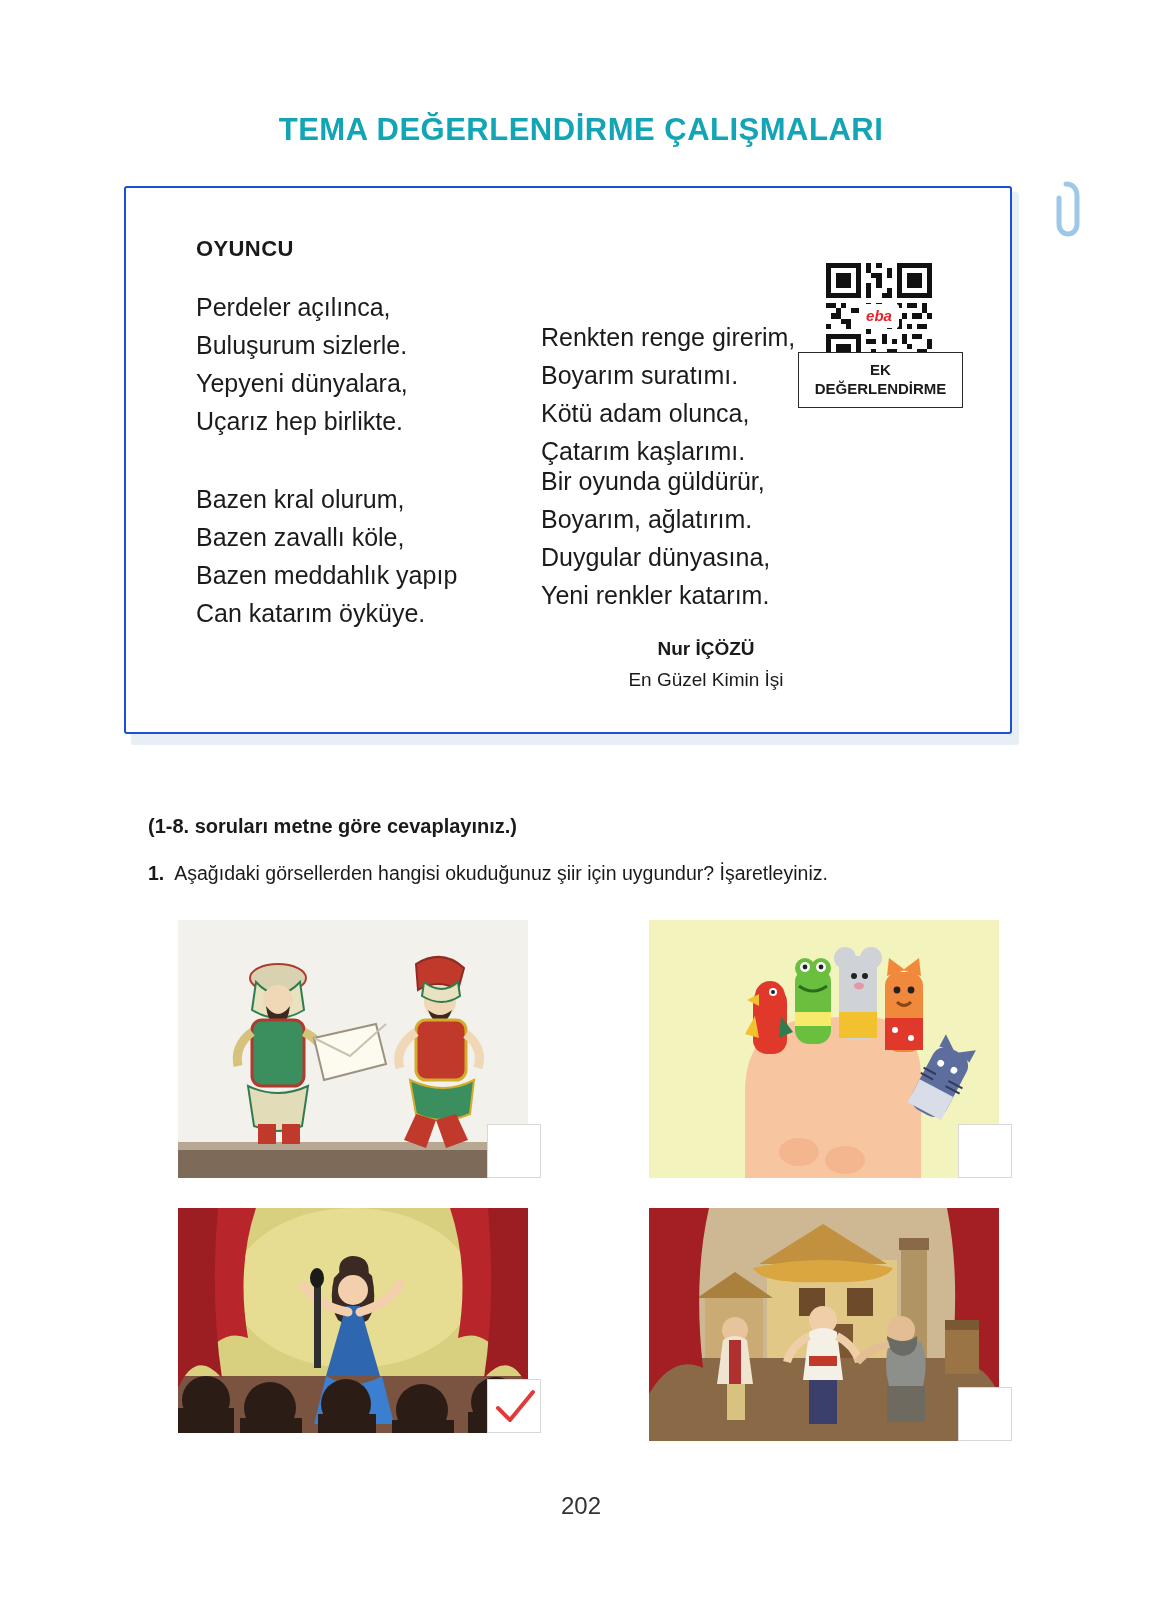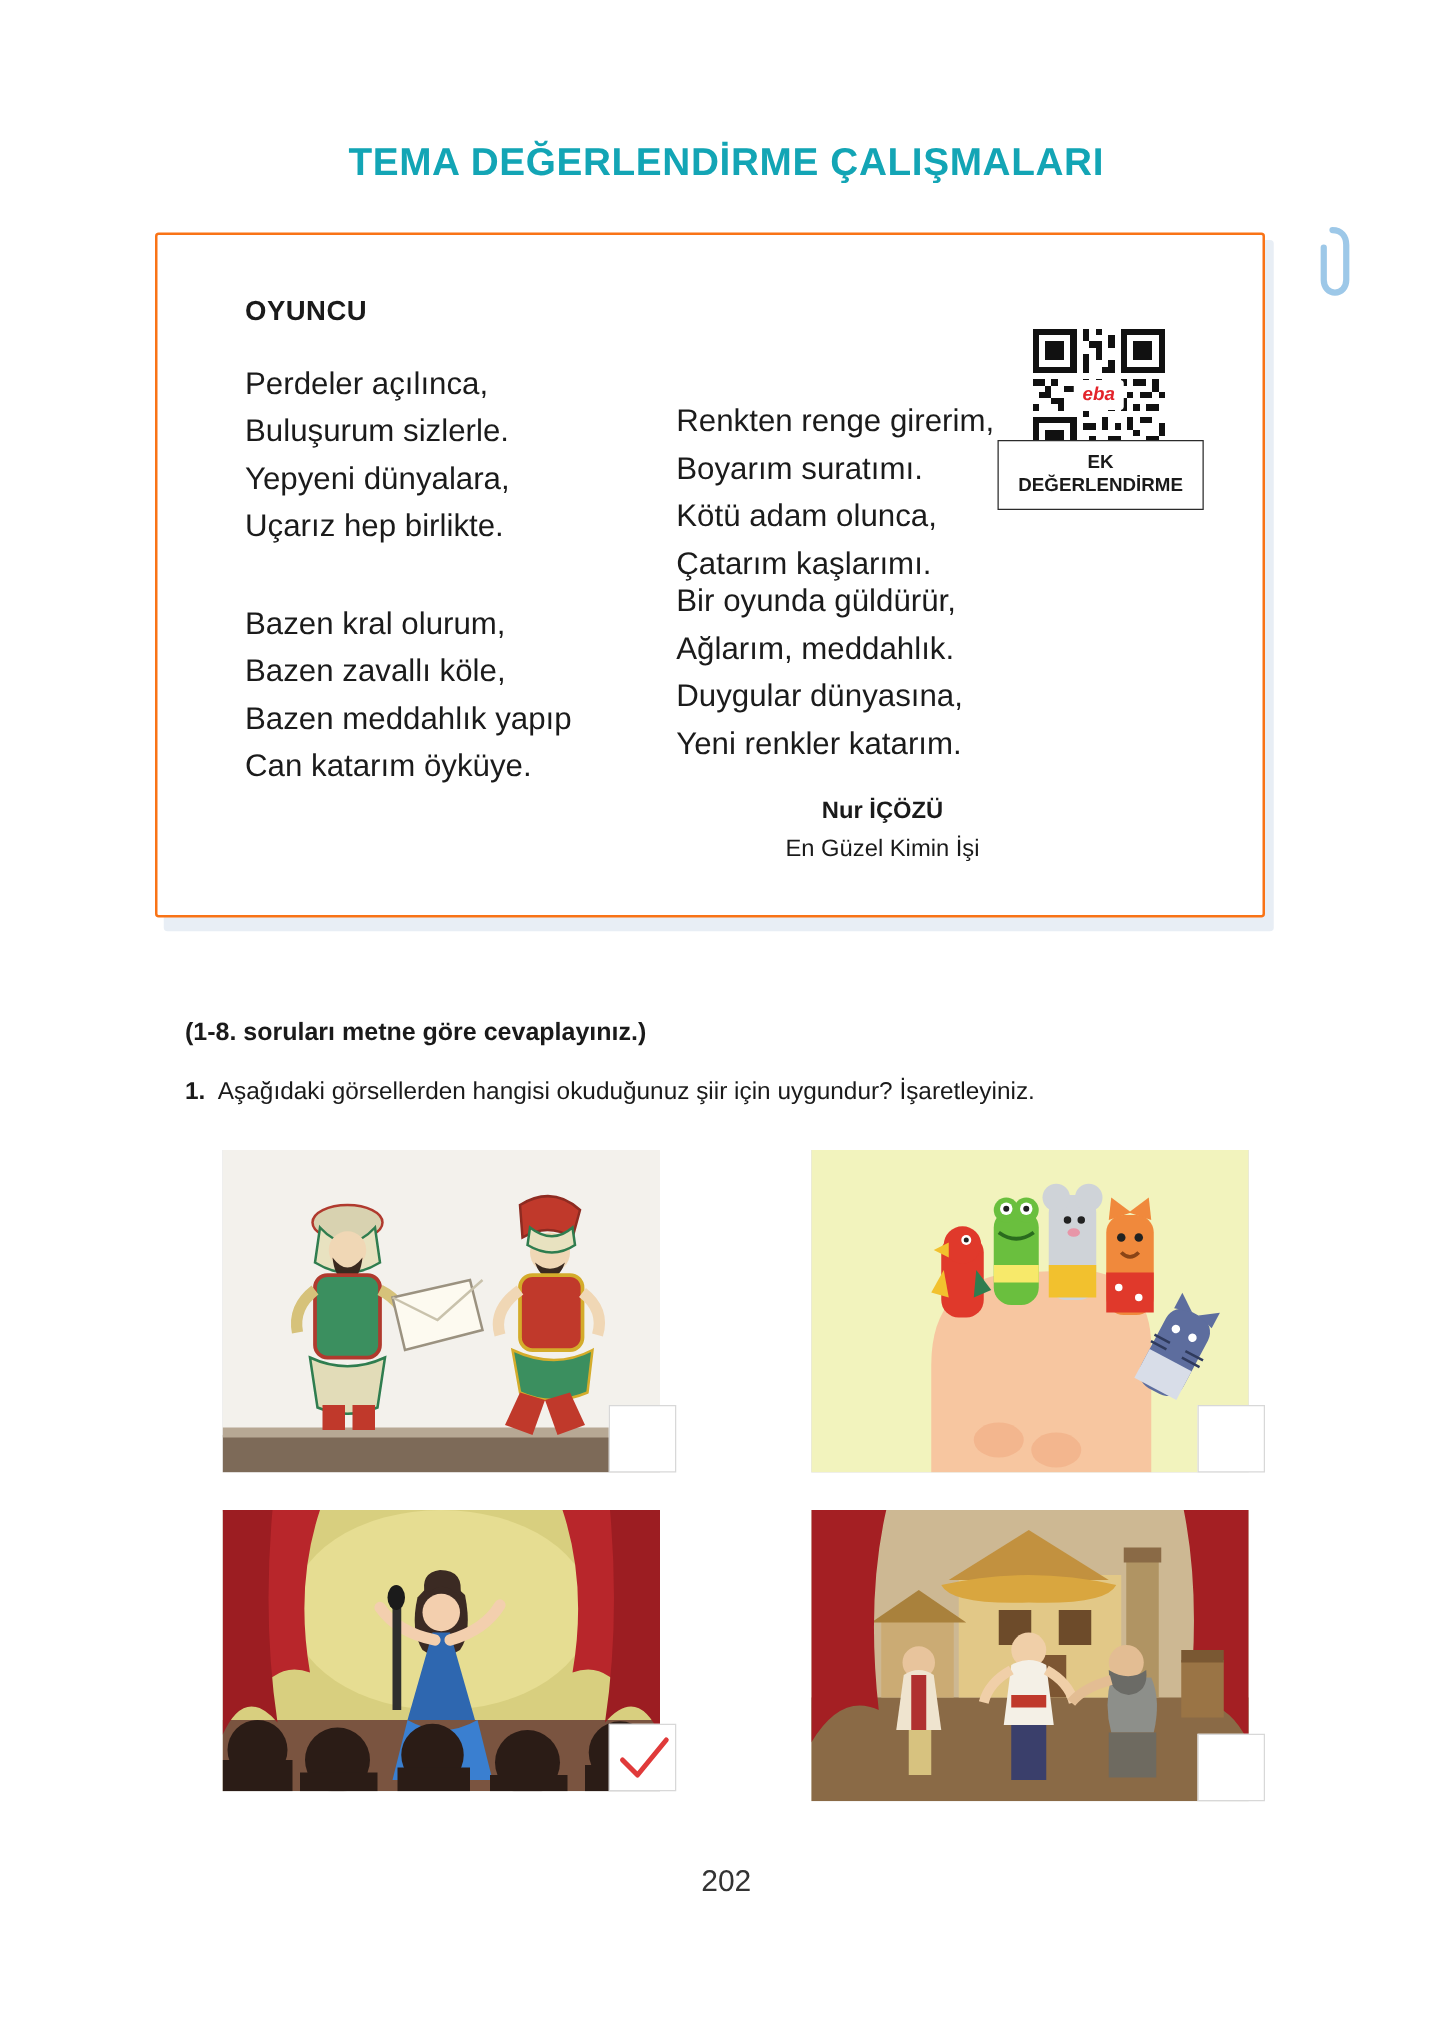--- a/index.html
+++ b/index.html
@@ -45,21 +45,21 @@
     background: #e8eef5;
     border-radius: 3px;
   }
   .poem-card {
     position: absolute;
     left: 124px;
     top: 186px;
     width: 888px;
     height: 548px;
     background: #ffffff;
-    border: 2px solid #f97316;
+    border: 2px solid #1d4ed8;
     border-radius: 3px;
     box-sizing: border-box;
   }
   .poem-heading {
     position: absolute;
     left: 70px;
     top: 48px;
     font-size: 22px;
     font-weight: bold;
     letter-spacing: 0.4px;
@@ -222,21 +222,21 @@
 
     <div class="stanza st-c">
       <div>Renkten renge girerim,</div>
       <div>Boyarım suratımı.</div>
       <div>Kötü adam olunca,</div>
       <div>Çatarım kaşlarımı.</div>
     </div>
 
     <div class="stanza st-d">
       <div>Bir oyunda güldürür,</div>
-      <div>Ağlarım, meddahlık.</div>
+      <div>Boyarım, ağlatırım.</div>
       <div>Duygular dünyasına,</div>
       <div>Yeni renkler katarım.</div>
     </div>
 
     <div class="poet">
       <div class="name">Nur İÇÖZÜ</div>
       <div class="src">En Güzel Kimin İşi</div>
     </div>
 
     <div class="qr-wrap">

